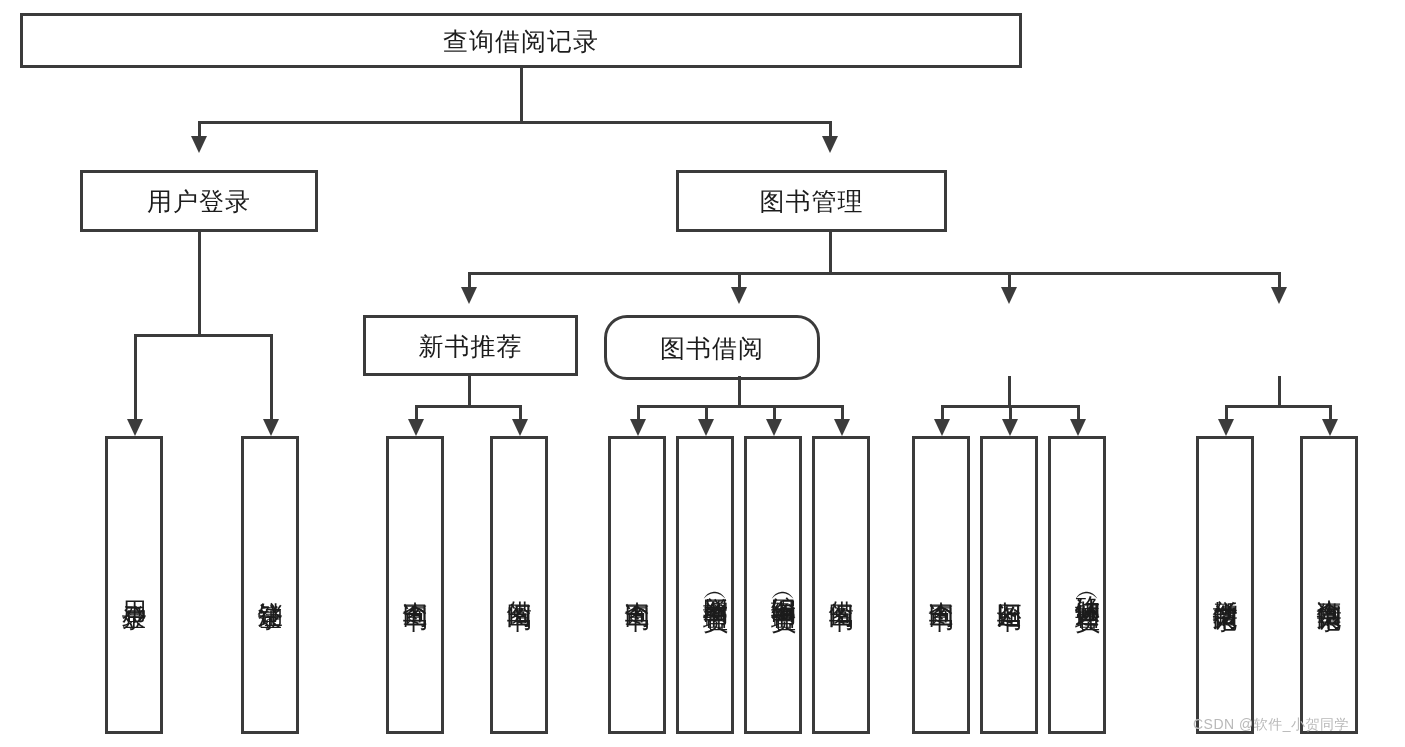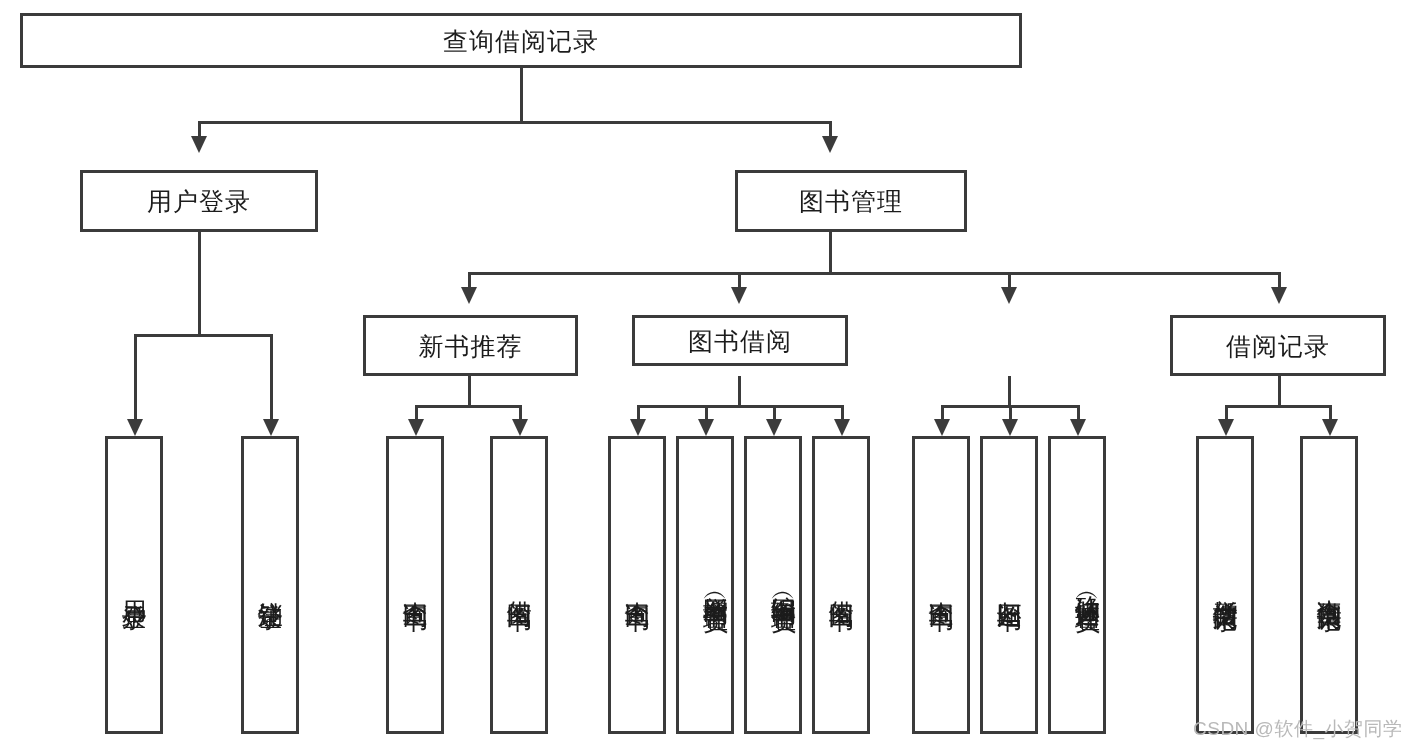--- a/index.html
+++ b/index.html
@@ -58,21 +58,21 @@
   .arrow {
     position: absolute;
     width: 0;
     height: 0;
     border-left: 8px solid transparent;
     border-right: 8px solid transparent;
     border-top: 17px solid #3b3b3b;
   }
   .watermark {
     position: absolute;
-    font-size: 19px;
+    font-size: 14px;
     color: #b9b9b9;
     white-space: nowrap;
     letter-spacing: 0.5px;
   }
 </style>
 </head>
 <body>
 
 <div id="canvas">
 
@@ -85,21 +85,21 @@
   <div class="edge h" style="left:198px; top:121px; width:634px;"></div>
 
   <div class="edge v" style="left:198px; top:121px; height:27px;"></div>
   <div class="arrow" style="left:191px; top:136px;"></div>
   <div class="edge v" style="left:829px; top:121px; height:27px;"></div>
   <div class="arrow" style="left:822px; top:136px;"></div>
 
   <div class="node horiz" style="left:80px; top:170px; width:238px; height:62px;">
     <span>用户登录</span>
   </div>
-  <div class="node horiz" style="left:735px; top:170px; width:232px; height:62px;">
+  <div class="node horiz" style="left:676px; top:170px; width:271px; height:62px;">
     <span>图书管理</span>
   </div>
 
   <div class="edge v" style="left:198px; top:232px; height:102px;"></div>
   <div class="edge h" style="left:134px; top:334px; width:136px;"></div>
   <div class="edge v" style="left:134px; top:334px; height:87px;"></div>
   <div class="arrow" style="left:127px; top:419px;"></div>
   <div class="edge v" style="left:270px; top:334px; height:87px;"></div>
   <div class="arrow" style="left:263px; top:419px;"></div>
 
@@ -121,25 +121,22 @@
 
   <div class="edge v" style="left:1008px; top:272px; height:27px;"></div>
   <div class="arrow" style="left:1001px; top:287px;"></div>
 
   <div class="edge v" style="left:1278px; top:272px; height:27px;"></div>
   <div class="arrow" style="left:1271px; top:287px;"></div>
 
   <div class="node horiz" style="left:363px; top:315px; width:215px; height:61px;align-items:center;">
     <span>新书推荐</span>
   </div>
-  <div class="node horiz" style="left:632px; top:315px; width:216px; height:51px;">
+  <div class="node horiz" style="left:604px; top:315px; width:216px; height:65px;border-radius:23px;">
     <span>图书借阅</span>
-  </div>
-  <div class="node horiz" style="left:1170px; top:315px; width:216px; height:61px;">
-    <span>借阅记录</span>
   </div>
 
   <div class="edge v" style="left:468px; top:376px; height:29px;"></div>
   <div class="edge h" style="left:415px; top:405px; width:107px;"></div>
   <div class="edge v" style="left:415px; top:405px; height:16px;"></div>
   <div class="arrow" style="left:408px; top:419px;"></div>
   <div class="edge v" style="left:519px; top:405px; height:16px;"></div>
   <div class="arrow" style="left:512px; top:419px;"></div>
 
   <div class="node vert" style="left:386px; top:436px; width:58px; height:298px;">

